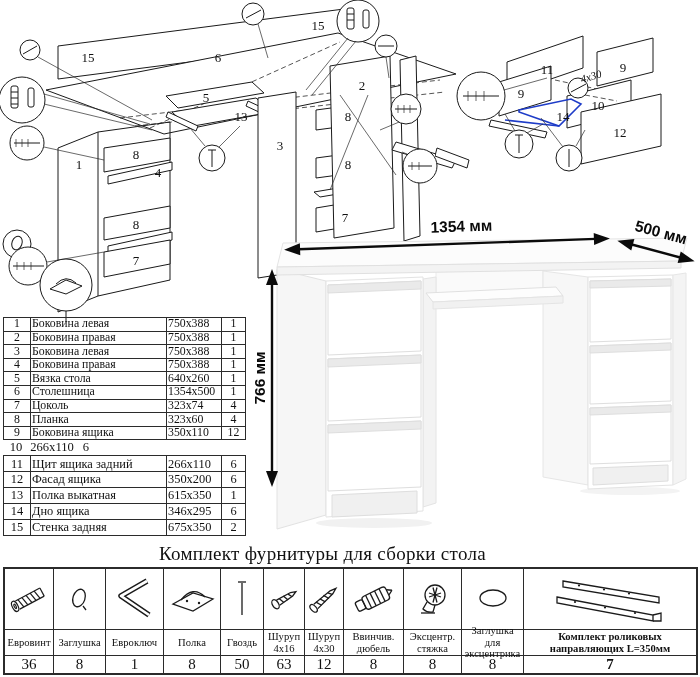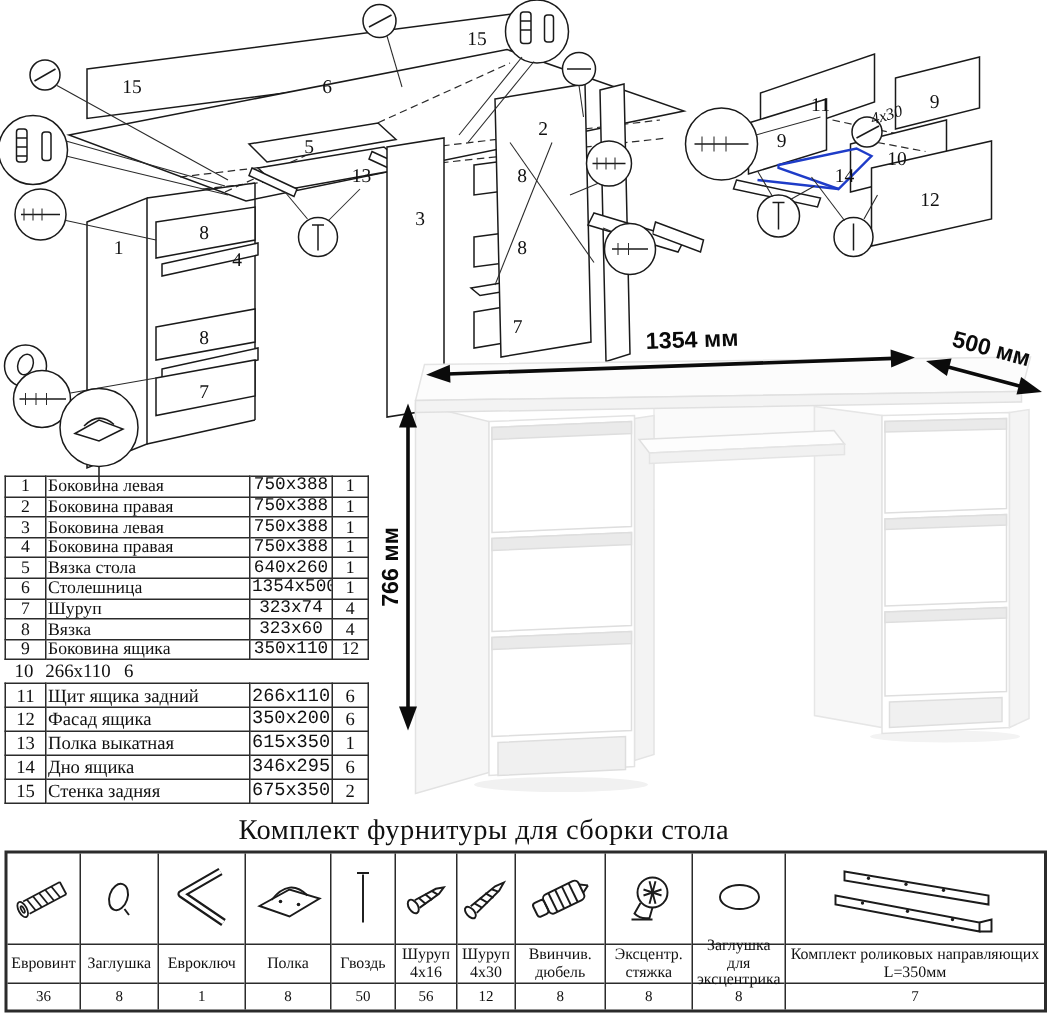--- a/index.html
+++ b/index.html
@@ -15,41 +15,41 @@
   .blue{fill:none;stroke:#1e3cc8;stroke-width:1.6;}
   .co{fill:#fff;stroke:#1a1a1a;stroke-width:1;}
   
   #parts{position:absolute;left:3px;top:317px;width:236px;}
   #parts table{border-collapse:collapse;width:100%;table-layout:fixed;}
   #parts td{border:1px solid #2b2b2b;font-size:11.8px;line-height:1;padding:0 1px;height:12.6px;
             white-space:nowrap;overflow:hidden;}
   #parts .tB td{height:14.9px;font-size:12.4px;}
   td.c-num{width:24px;text-align:center;}
   td.c-name{width:133px;padding-left:4px;}
-  td.c-size{width:52px;text-align:center;font-family:Liberation Mono, monospace;}
+  td.c-size{width:52px;text-align:left;}
   td.c-qty{width:21px;text-align:center;}
   .row10{display:flex;align-items:center;height:15px;font-size:12.6px;}
   .row10 span{display:block;}
   .r10-num{width:26px;text-align:center;}
   .r10-name{width:150px;letter-spacing:.5px;}
   .r10-size{width:46px;text-align:center;}
   .r10-qty{width:14px;text-align:right;}
   
   #hw-title{position:absolute;left:0;top:543px;width:645px;text-align:center;
             font-size:19px;letter-spacing:.3px;}
   
   #hardware{position:absolute;left:3px;top:567px;width:695px;height:108px;
             border:2px solid #2b2b2b;display:flex;box-sizing:border-box;background:#fff;}
   .hw-col{border-right:1px solid #2b2b2b;display:flex;flex-direction:column;box-sizing:border-box;flex:0 0 auto;}
-  .hw-col:last-child{border-right:none;flex:1 1 auto;}
+  .hw-col:last-child{border-right:none;flex:1 1 auto;font-weight:bold;}
   .hw-icon{height:60px;border-bottom:1px solid #2b2b2b;display:flex;align-items:center;justify-content:center;}
   .hw-icon svg{position:static;}
   .hw-name{height:25px;border-bottom:1px solid #2b2b2b;font-size:10.6px;line-height:1.08;
            display:flex;align-items:center;justify-content:center;text-align:center;padding:0 1px;}
-  .hw-qty{flex:1;font-size:10px;display:flex;align-items:center;justify-content:center;}
+  .hw-qty{flex:1;font-size:15px;display:flex;align-items:center;justify-content:center;}
   .ic{fill:none;stroke:#1b1b1b;stroke-width:1.3;}
   .icf{fill:#1b1b1b;stroke:none;}
   .dim{font-family:"Liberation Sans","DejaVu Sans",sans-serif;font-weight:bold;font-size:15.5px;
        fill:#0a0a0a;text-anchor:middle;}
   .arr{stroke:#0b0b0b;stroke-width:2.4;}
   .arrh{fill:#0b0b0b;stroke:none;}
 </style>
 </head>
 <body>
 
@@ -279,27 +279,27 @@
             <td class="c-qty">1</td>
           </tr>
       <tr>
             <td class="c-num">6</td>
             <td class="c-name">Столешница</td>
             <td class="c-size">1354x500</td>
             <td class="c-qty">1</td>
           </tr>
       <tr>
             <td class="c-num">7</td>
-            <td class="c-name">Шуруп</td>
+            <td class="c-name">Цоколь</td>
             <td class="c-size">323x74</td>
             <td class="c-qty">4</td>
           </tr>
       <tr>
             <td class="c-num">8</td>
-            <td class="c-name">Вязка</td>
+            <td class="c-name">Планка</td>
             <td class="c-size">323x60</td>
             <td class="c-qty">4</td>
           </tr>
       <tr>
             <td class="c-num">9</td>
             <td class="c-name">Боковина ящика</td>
             <td class="c-size">350x110</td>
             <td class="c-qty">12</td>
           </tr>
     </tbody>
@@ -478,21 +478,21 @@
           <g transform="rotate(-32 19 28)">
             <ellipse class="ic" cx="9" cy="28" rx="3" ry="5"></ellipse>
             <path class="ic" d="M12,25 L28,26 L33,28 L28,30 L12,31"></path>
             <line class="ic" x1="15" y1="25" x2="17" y2="31"></line>
               <line class="ic" x1="20" y1="25" x2="22" y2="31"></line>
             <line class="ic" x1="25" y1="26" x2="27" y2="30"></line>
           </g>
         </svg>
       </div>
       <div class="hw-name">Шуруп 4x16</div>
-      <div class="hw-qty">56</div>
+      <div class="hw-qty">63</div>
     </div>
     <div class="hw-col" style="width:39px">
       <div class="hw-icon">
         <svg width="37" height="56" viewBox="0 0 37 56">
           <g transform="rotate(-42 18 28)">
             <ellipse class="ic" cx="4" cy="28" rx="2.6" ry="4.6"></ellipse>
             <path class="ic" d="M7,25 L28,26 L34,28 L28,30 L7,31"></path>
             <line class="ic" x1="10" y1="25" x2="12" y2="31"></line>
               <line class="ic" x1="15" y1="25" x2="17" y2="31"></line>
             <line class="ic" x1="20" y1="25" x2="22" y2="31"></line>

